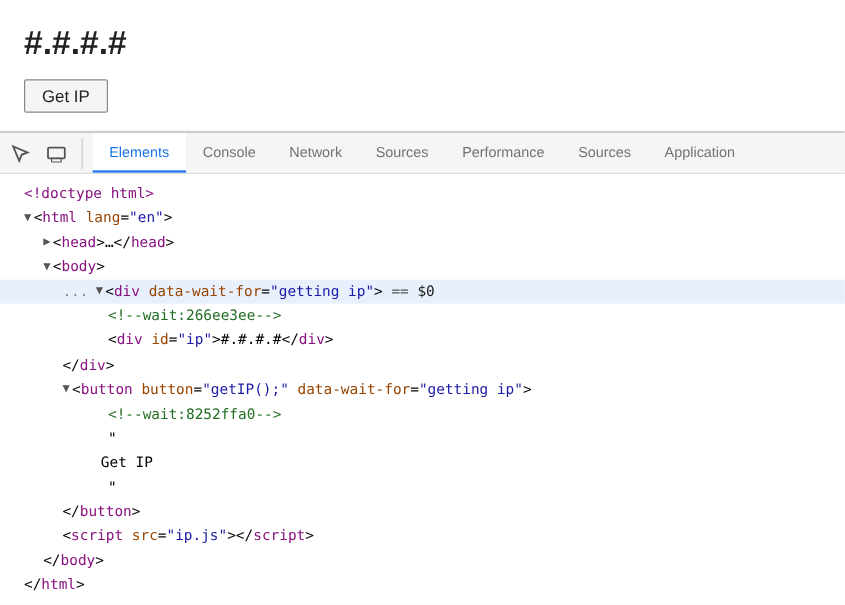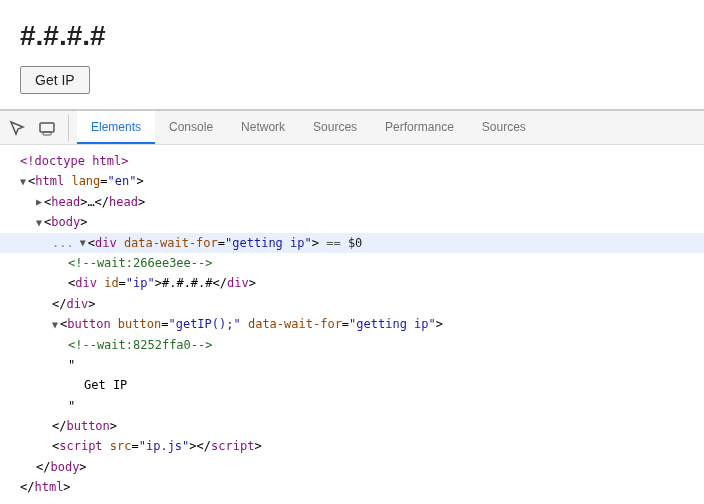--- a/index.html
+++ b/index.html
@@ -113,21 +113,21 @@
     }
     .html-line .dots {
       color: #888;
       margin-right: 6px;
       min-width: 20px;
       display: inline-block;
     }
     .indent1 { padding-left: 20px; }
     .indent2 { padding-left: 36px; }
     .indent3 { padding-left: 52px; }
-    .indent4 { padding-left: 68px; }
+    .indent4 { padding-left: 68px; margin-left: 22px; }
     .indent5 { padding-left: 84px; }
 
     .html-line .triangle {
       display: inline-block;
       margin-right: 2px;
       font-size: 10px;
       color: #555;
       cursor: pointer;
     }
     .triangle-right::before { content: '▶'; }
@@ -164,20 +164,21 @@
         </svg>
       </button>
     </div>
     <div class="devtools-tabs">
       <div class="devtools-tab active">Elements</div>
       <div class="devtools-tab">Console</div>
       <div class="devtools-tab">Network</div>
       <div class="devtools-tab">Sources</div>
       <div class="devtools-tab">Performance</div>
       <div class="devtools-tab">Sources</div>
+      <div class="devtools-tab">Application</div>
     </div>
   </div>
 
   <div class="devtools-content">
 
     <div class="html-line indent1">
       <span class="tag">&lt;!doctype html&gt;</span>
     </div>
     <div class="html-line indent1">
       <span class="triangle triangle-down"></span>

